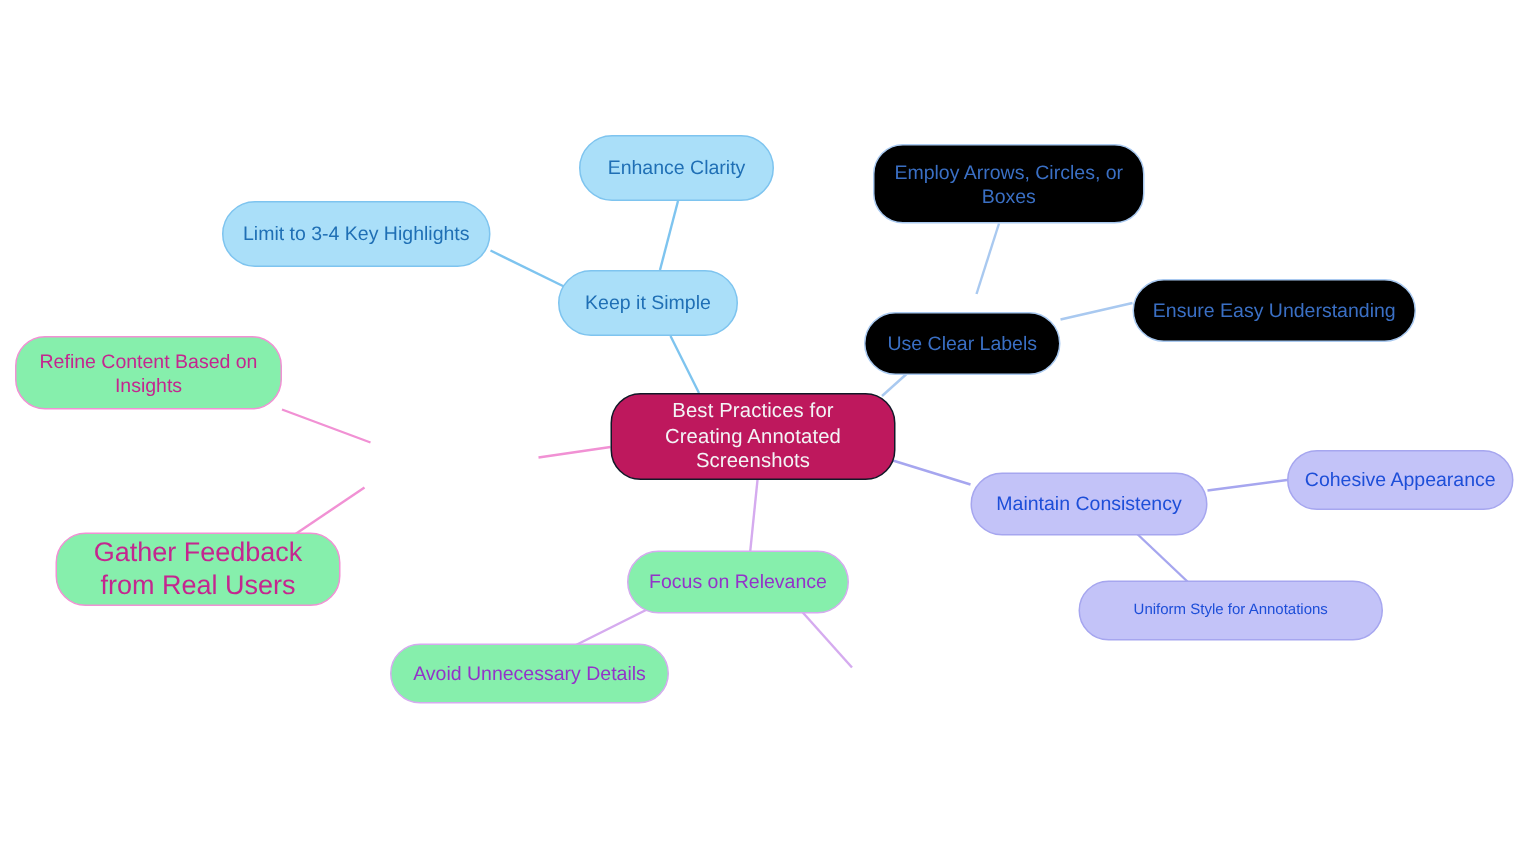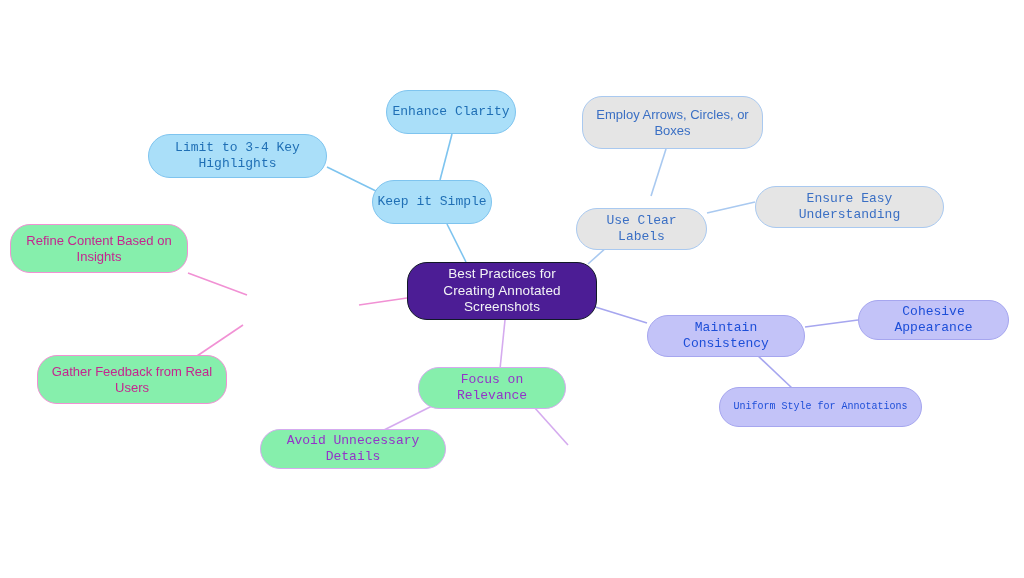--- a/index.html
+++ b/index.html
@@ -13,32 +13,32 @@
 
   .node{
     position:absolute;box-sizing:border-box;
     display:flex;align-items:center;justify-content:center;
     text-align:center;line-height:1.22;
     border-style:solid;border-width:1px;
     -webkit-font-smoothing:antialiased;
   }
 
   .root{
-    background:#4c1d95;border-color:#111827;border-radius:20px;
+    background:#be185d;border-color:#111827;border-radius:20px;
     color:#f3f4f6;font-size:13.5px;letter-spacing:.1px;
     padding:6px 10px;
   }
 
   .n-blue{background:#aadff9;border-color:#7ec4ef;color:#1f6fb5;}
-  .n-blue-lt{background:#e5e5e5;border-color:#a9c9f0;color:#3a6fc4;align-items:center;}
+  .n-blue-lt{background:#000000;border-color:#a9c9f0;color:#3a6fc4;align-items:center;}
   .n-purple{background:#c3c3f8;border-color:#a6a6ef;color:#1d4ed8;}
   .n-violet{background:#86efac;border-color:#d5abef;color:#9333c9;}
   .n-pink{background:#86efac;border-color:#f191d4;color:#c4268f;}
 
-  .pill{border-radius:999px;font-family:Liberation Mono, monospace;}
+  .pill{border-radius:999px;}
   .rr{border-radius:20px;}
 
   .lbl{display:block;padding:0 4px;}
 </style>
 </head>
 <body>
 
 <div id="canvas">
 
   <svg id="edges" viewBox="0 0 1024 578" preserveAspectRatio="none" aria-hidden="true">
@@ -106,17 +106,17 @@
   <div class="node n-violet pill" style="left:418px;top:367px;width:148px;height:42px;font-size:13px;">
     <span class="lbl">Focus on Relevance</span>
   </div>
   <div class="node n-violet pill" style="left:260px;top:429px;width:186px;height:40px;font-size:13px;">
     <span class="lbl">Avoid Unnecessary Details</span>
   </div>
 
   <div class="node n-pink rr" style="left:10px;top:224px;width:178px;height:49px;font-size:13px;">
     <span class="lbl">Refine Content Based on Insights</span>
   </div>
-  <div class="node n-pink rr" style="left:37px;top:355px;width:190px;height:49px;font-size:13px;">
+  <div class="node n-pink rr" style="left:37px;top:355px;width:190px;height:49px;font-size:18px;">
     <span class="lbl">Gather Feedback from Real Users</span>
   </div>
 
 </div>
 
 </body></html>

